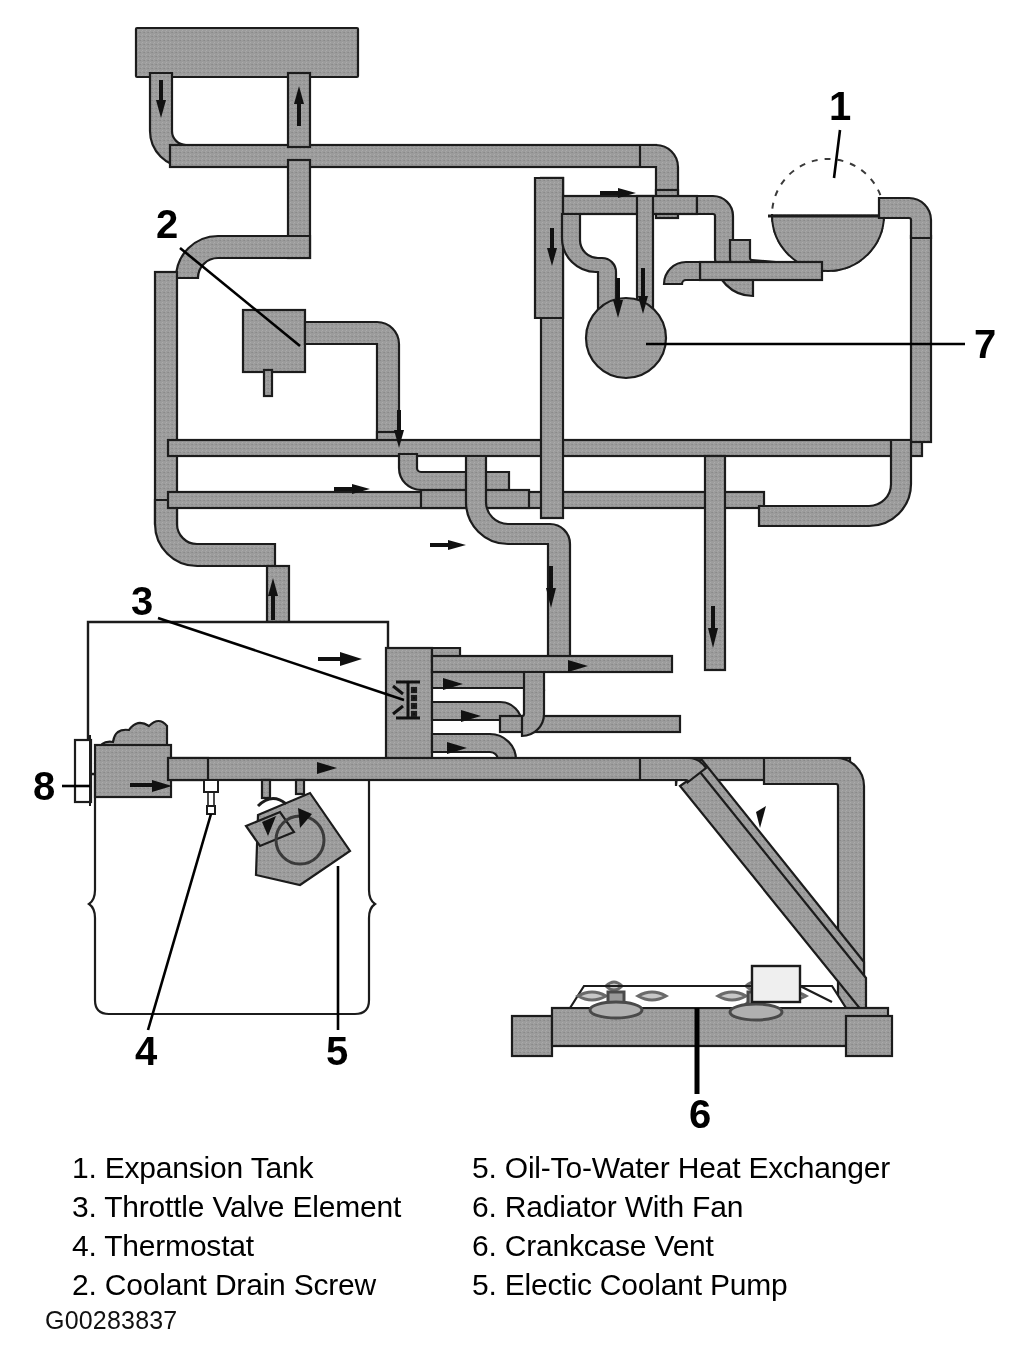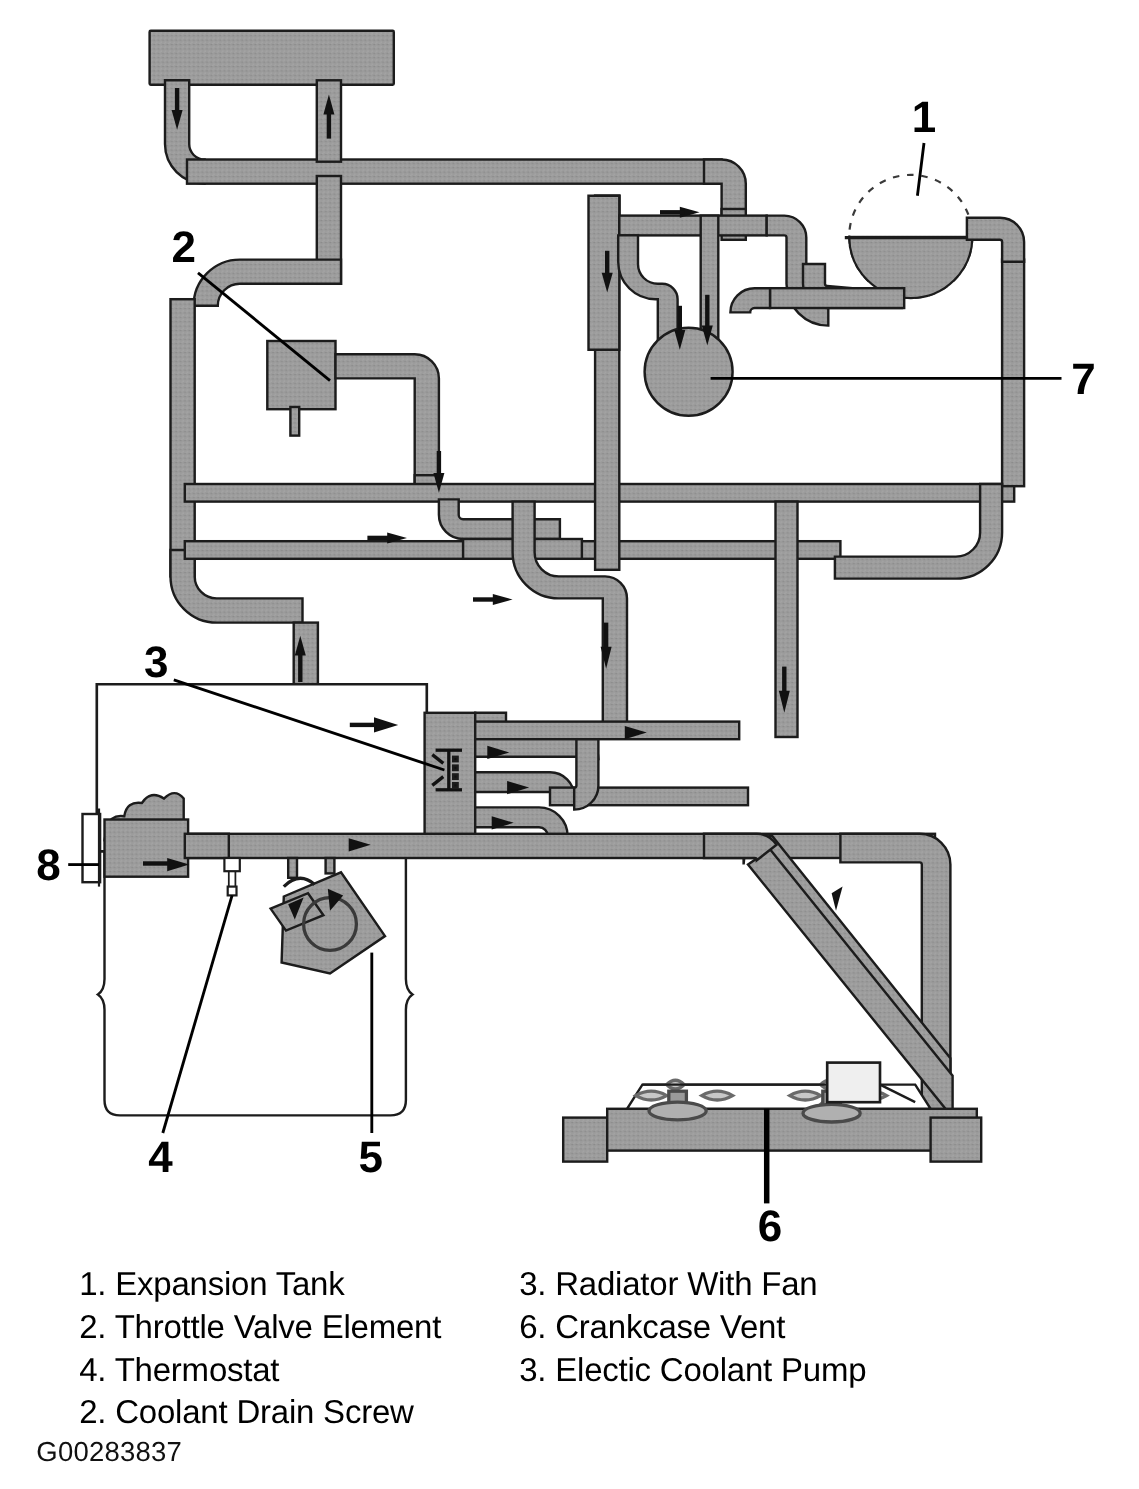--- a/index.html
+++ b/index.html
@@ -28,21 +28,21 @@
   .legend-col.col-b{width:500px;}
   .legend-item{
     font-size:30px;
     line-height:39px;
     letter-spacing:-0.2px;
     white-space:nowrap;
     color:#000;
   }
   .figure-id{
     position:absolute;
-    left:33px;
+    left:45px;
     top:1306px;
     font-size:25px;
     letter-spacing:0.2px;
     color:#111;
   }
   .callout-num{
     font-size:40px;
     font-weight:bold;
     fill:#000;
     font-family:"Liberation Sans", sans-serif;
@@ -273,26 +273,27 @@
       <text class="callout-num" x="337" y="1065" text-anchor="middle">5</text>
       <text class="callout-num" x="700" y="1128" text-anchor="middle">6</text>
       <text class="callout-num" x="985" y="358" text-anchor="middle">7</text>
       <text class="callout-num" x="44" y="800" text-anchor="middle">8</text>
     </g>
   </svg>
 
   <div class="legend">
     <div class="legend-col col-a">
       <div class="legend-item">1. Expansion Tank</div>
-      <div class="legend-item">2. Throttle Valve Element</div>
+      <div class="legend-item">3. Throttle Valve Element</div>
       <div class="legend-item">4. Thermostat</div>
       <div class="legend-item">2. Coolant Drain Screw</div>
     </div>
     <div class="legend-col col-b">
-      <div class="legend-item">3. Radiator With Fan</div>
+      <div class="legend-item">5. Oil-To-Water Heat Exchanger</div>
+      <div class="legend-item">6. Radiator With Fan</div>
       <div class="legend-item">6. Crankcase Vent</div>
-      <div class="legend-item">3. Electic Coolant Pump</div>
+      <div class="legend-item">5. Electic Coolant Pump</div>
     </div>
   </div>
 
   <div class="figure-id">G00283837</div>
 
 </div>
 
 </body></html>

